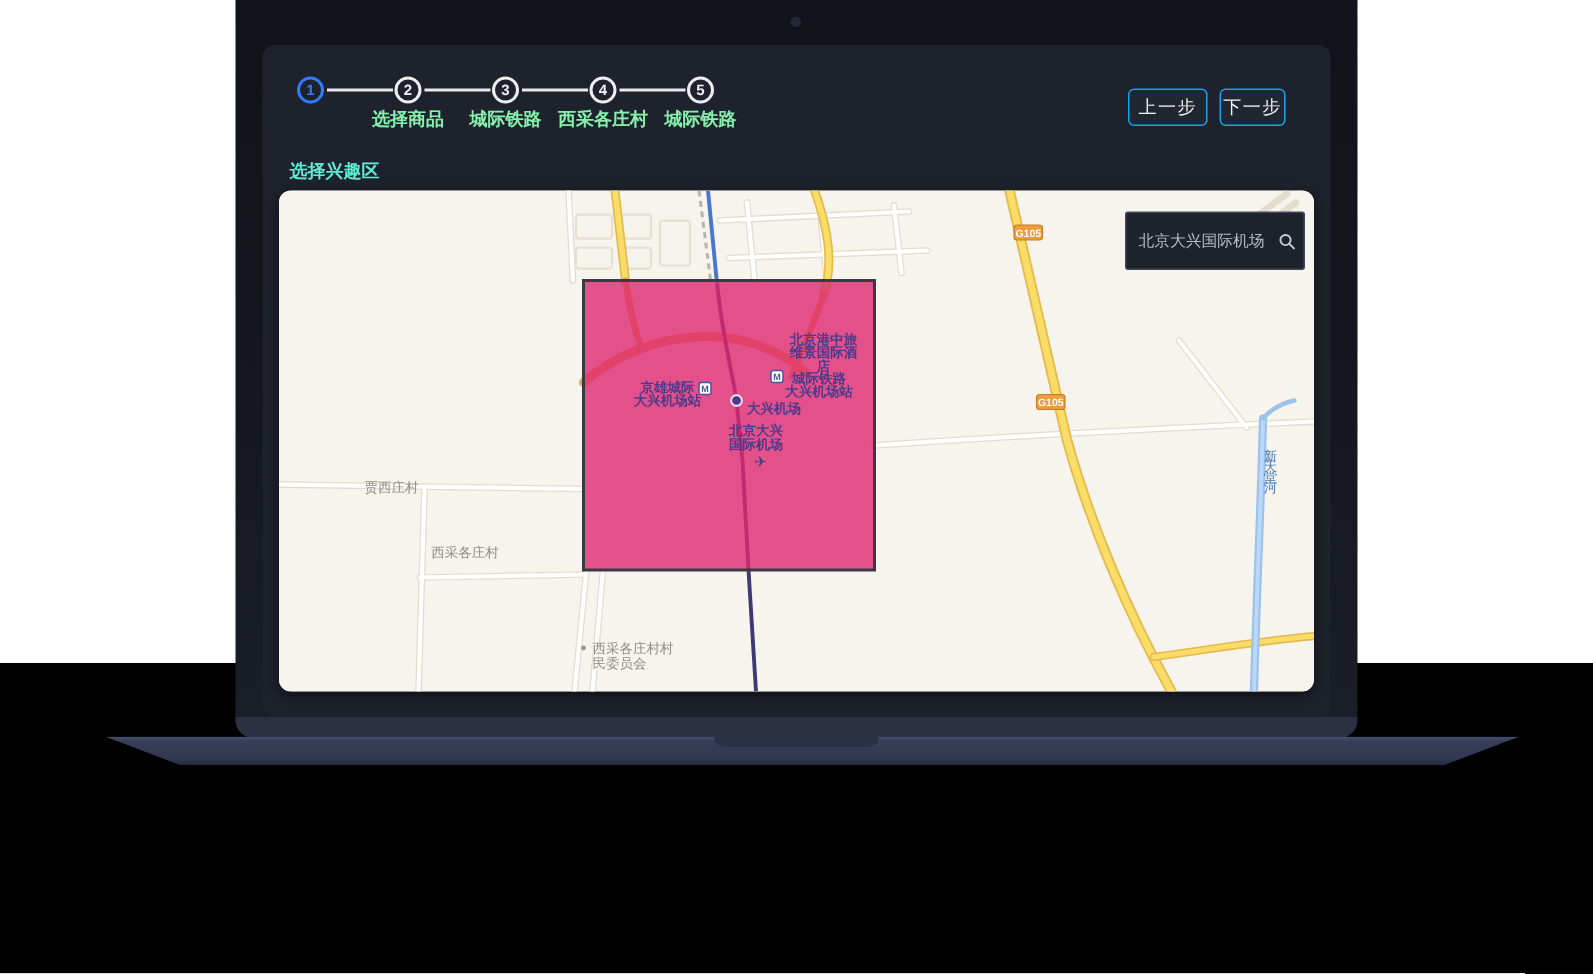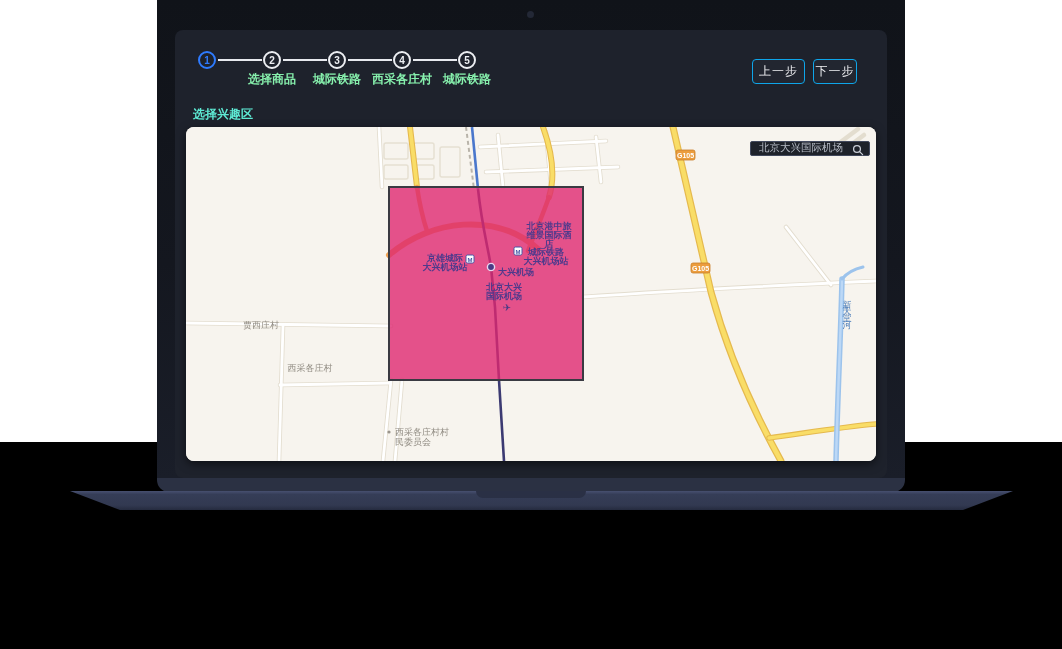--- a/index.html
+++ b/index.html
@@ -41,23 +41,23 @@
                 border-radius:4px; background:rgba(255,255,255,0.02); color:#f0f1f4;
                 font-size:12px; font-family:"Liberation Sans",sans-serif; letter-spacing:1px;
                 display:flex; align-items:center; justify-content:center; cursor:pointer; }
   .btn-prev { left:577px; width:53px; }
   .btn-next { left:638px; width:44px; }
 
   
   .map-panel { position:absolute; left:11px; top:97px; width:690px; height:334px;
                border-radius:8px; overflow:hidden; background:#f7f4ee;
                box-shadow:0 3px 10px rgba(0,0,0,0.55); }
-  .map-search { position:absolute; left:564px; top:14px; width:120px; height:15px;
+  .map-search { position:absolute; left:564px; top:14px; width:120px; height:39px;
                 background:#1e222a; border:1px solid #41485c; border-radius:2px;
-                display:flex; align-items:flex-start; }
+                display:flex; align-items:center; }
   .map-search input { flex:1; min-width:0; background:transparent; border:none; outline:none;
                       color:#b6bbc5; font-size:10.5px; padding:0 4px 0 8px;
                       font-family:"Liberation Sans",sans-serif; }
   .search-glyph { width:16px; height:16px; flex:0 0 16px; margin-right:3px; }
 
   svg text { font-family:"Liberation Sans",sans-serif; }
   .lbl-gray   { font-size:9px; fill:#918c83; }
   .lbl-purple { font-size:9px; fill:#4e3a8c; font-weight:bold; }
   .lbl-river  { font-size:9px; fill:#4679b8; writing-mode:vertical-rl; letter-spacing:7px; }
   .lbl-shield { font-size:7px; fill:#ffffff; font-weight:bold; }

